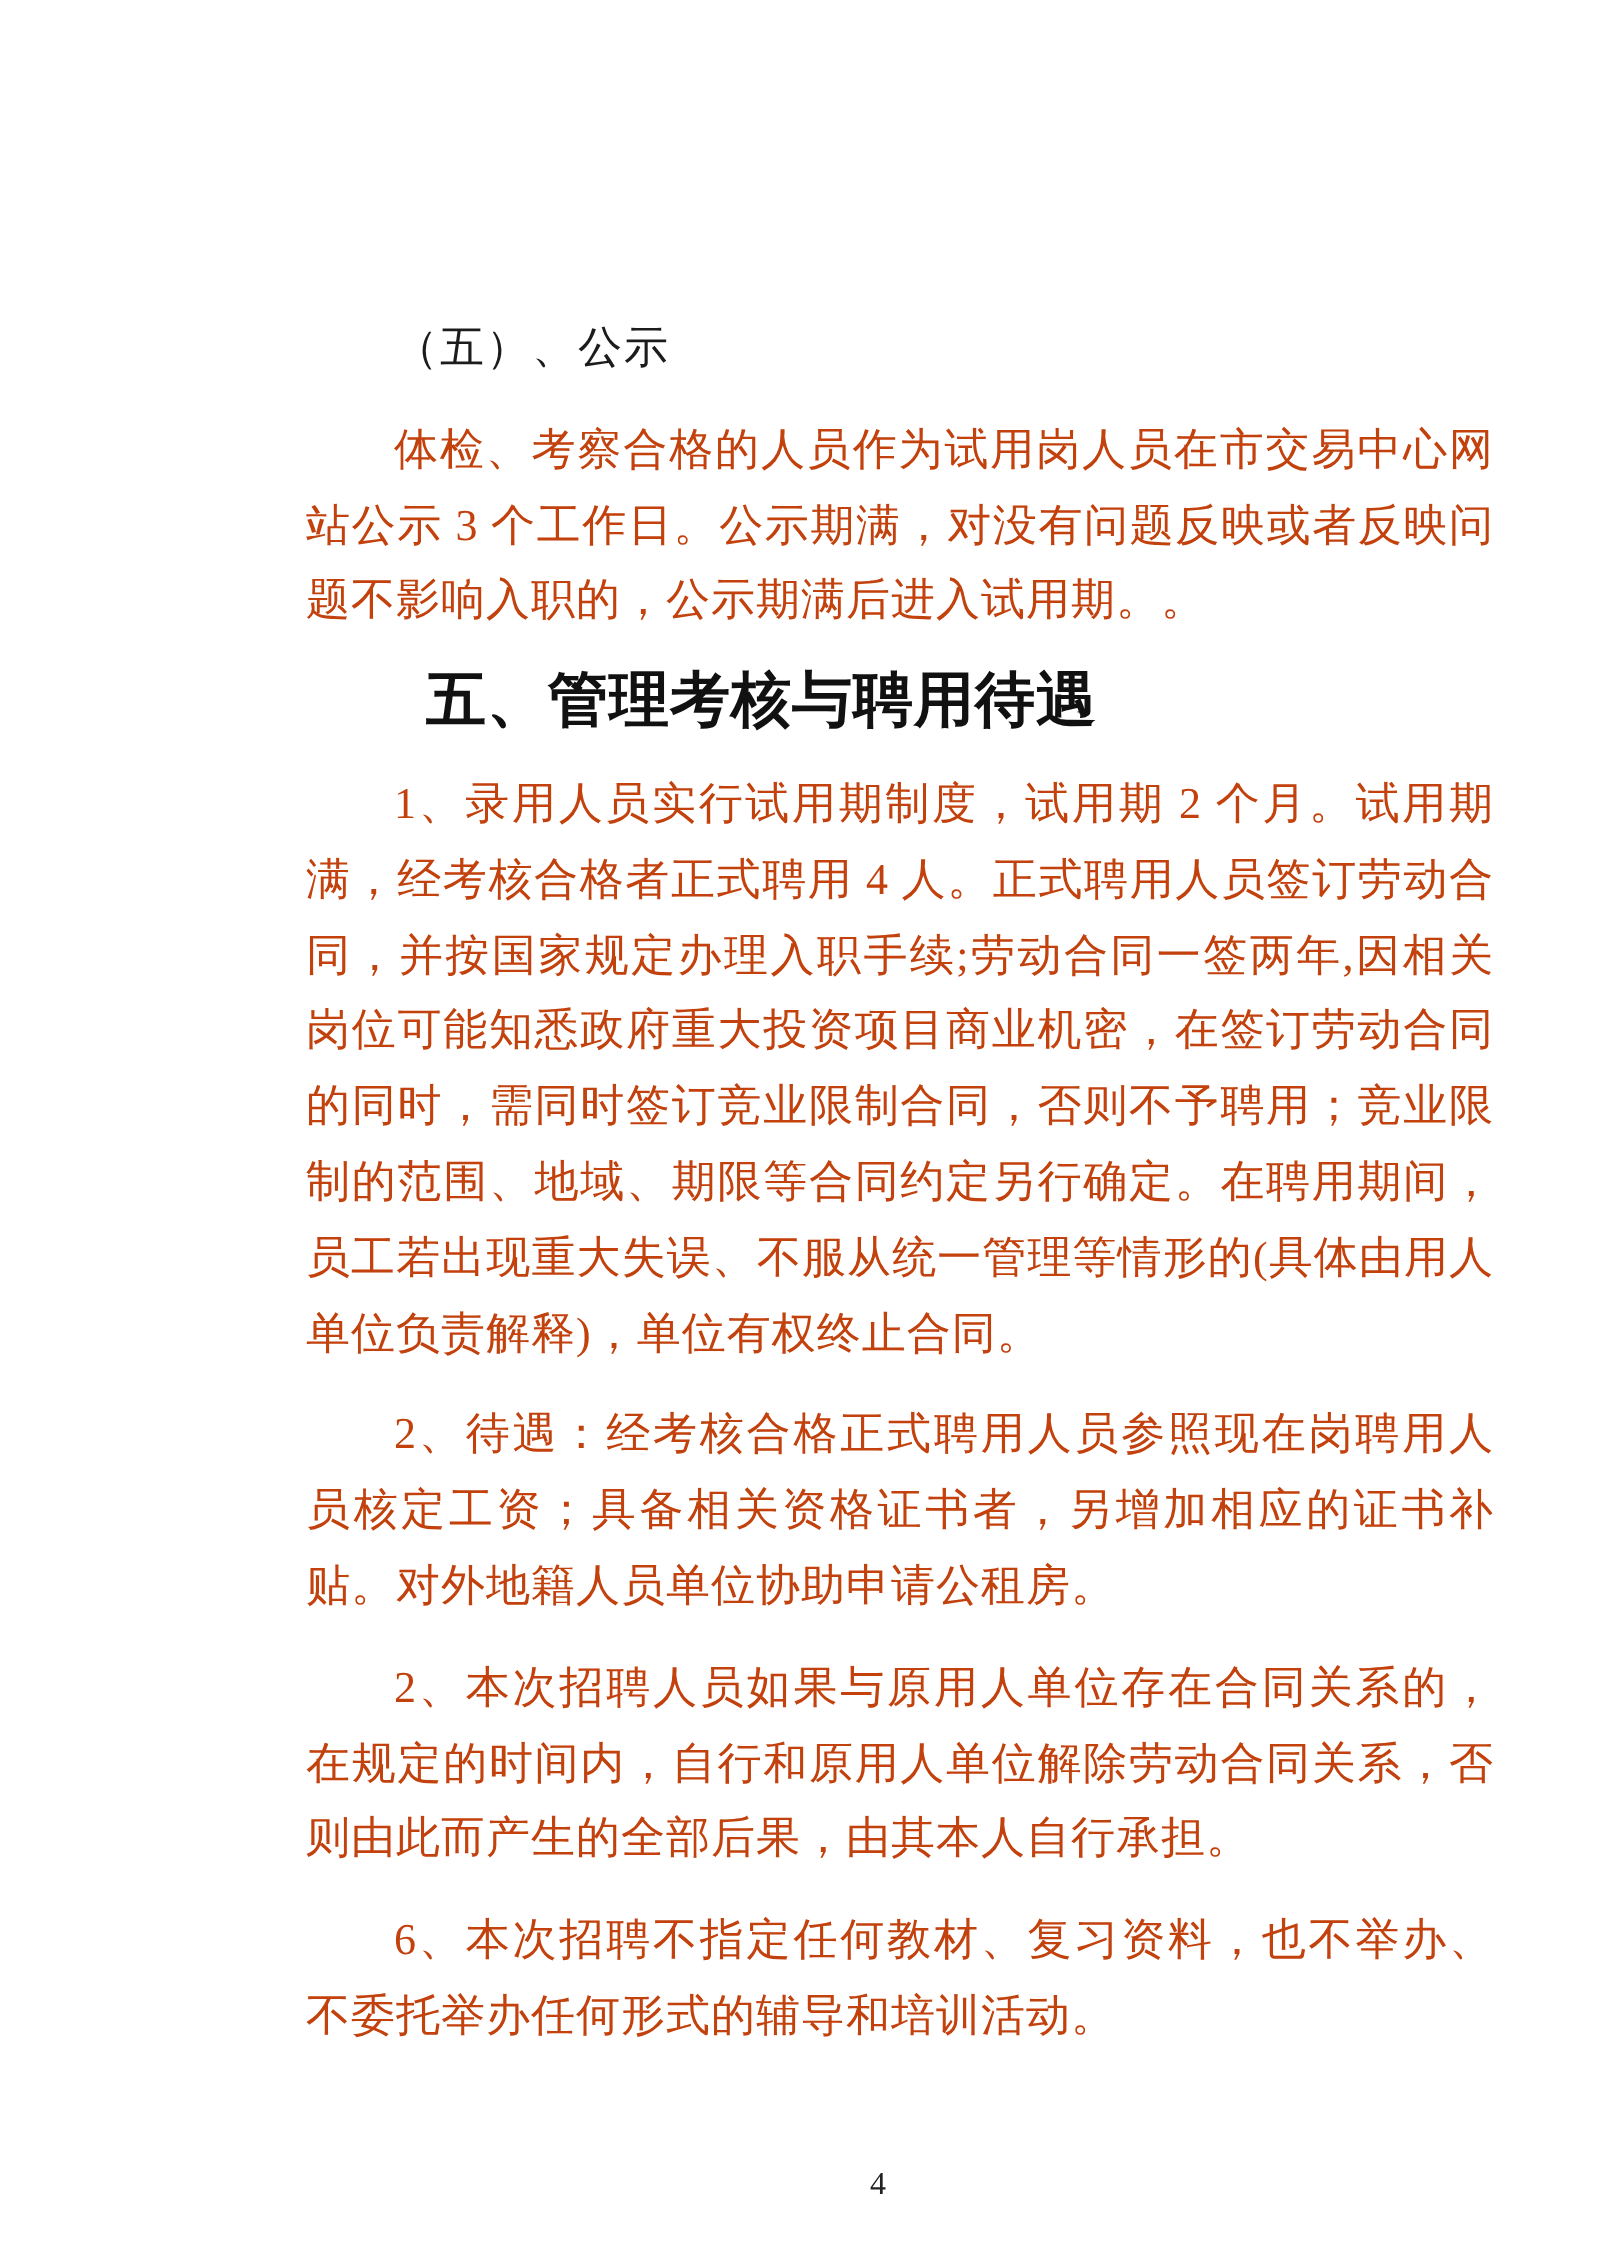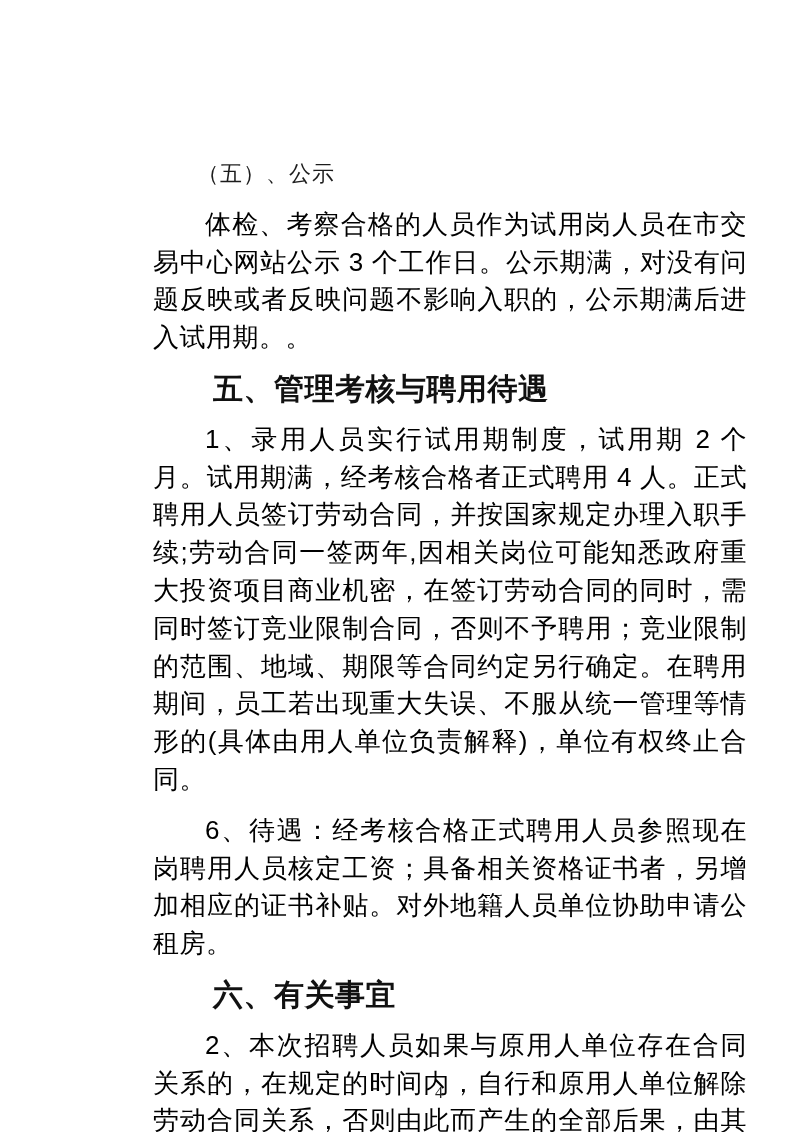--- a/index.html
+++ b/index.html
@@ -16,27 +16,27 @@
     overflow: hidden;
   }
   .content {
     position: absolute;
     left: 88px;
     top: 90px;
     width: 620px;
     color: #1c1c1c;
   }
   .para {
-    font-size: 26px;
+    font-size: 22px;
     line-height: 37.8px;
     text-align: justify;
     text-indent: 2em;
     letter-spacing: 0.5px;
-    color: #000000;
-    font-family: Liberation Sans, sans-serif;
+    color: #c2410c;
+    font-family: Liberation Serif, serif;
   }
   .sub-heading {
     font-size: 22px;
     line-height: 37.8px;
     text-indent: 2em;
     font-weight: normal;
     letter-spacing: 1px;
     color: #1c1c1c;
     font-family: "Liberation Serif", "DejaVu Serif", serif;
   }
@@ -67,24 +67,23 @@
   <div class="content">
 
     <div class="sub-heading">（五）、公示</div>
 
     <p class="para">体检、考察合格的人员作为试用岗人员在市交易中心网站公示 3 个工作日。公示期满，对没有问题反映或者反映问题不影响入职的，公示期满后进入试用期。。</p>
 
     <div class="bold-heading">五、管理考核与聘用待遇</div>
 
     <p class="para">1、录用人员实行试用期制度，试用期 2 个月。试用期满，经考核合格者正式聘用 4 人。正式聘用人员签订劳动合同，并按国家规定办理入职手续;劳动合同一签两年,因相关岗位可能知悉政府重大投资项目商业机密，在签订劳动合同的同时，需同时签订竞业限制合同，否则不予聘用；竞业限制的范围、地域、期限等合同约定另行确定。在聘用期间，员工若出现重大失误、不服从统一管理等情形的(具体由用人单位负责解释)，单位有权终止合同。</p>
 
-    <p class="para">6、待遇：经考核合格正式聘用人员参照现在岗聘用人员核定工资；具备相关资格证书者，另增加相应的证书补贴。对外地籍人员单位协助申请公租房。</p>
+    <p class="para">2、待遇：经考核合格正式聘用人员参照现在岗聘用人员核定工资；具备相关资格证书者，另增加相应的证书补贴。对外地籍人员单位协助申请公租房。</p>
 
 
-    <div class="bold-heading">六、有关事宜</div>
 
 
     <p class="para">2、本次招聘人员如果与原用人单位存在合同关系的，在规定的时间内，自行和原用人单位解除劳动合同关系，否则由此而产生的全部后果，由其本人自行承担。</p>
 
     <p class="para">6、本次招聘不指定任何教材、复习资料，也不举办、不委托举办任何形式的辅导和培训活动。</p>
 
   </div>
 
   <div class="page-number">4</div>
 </div>

